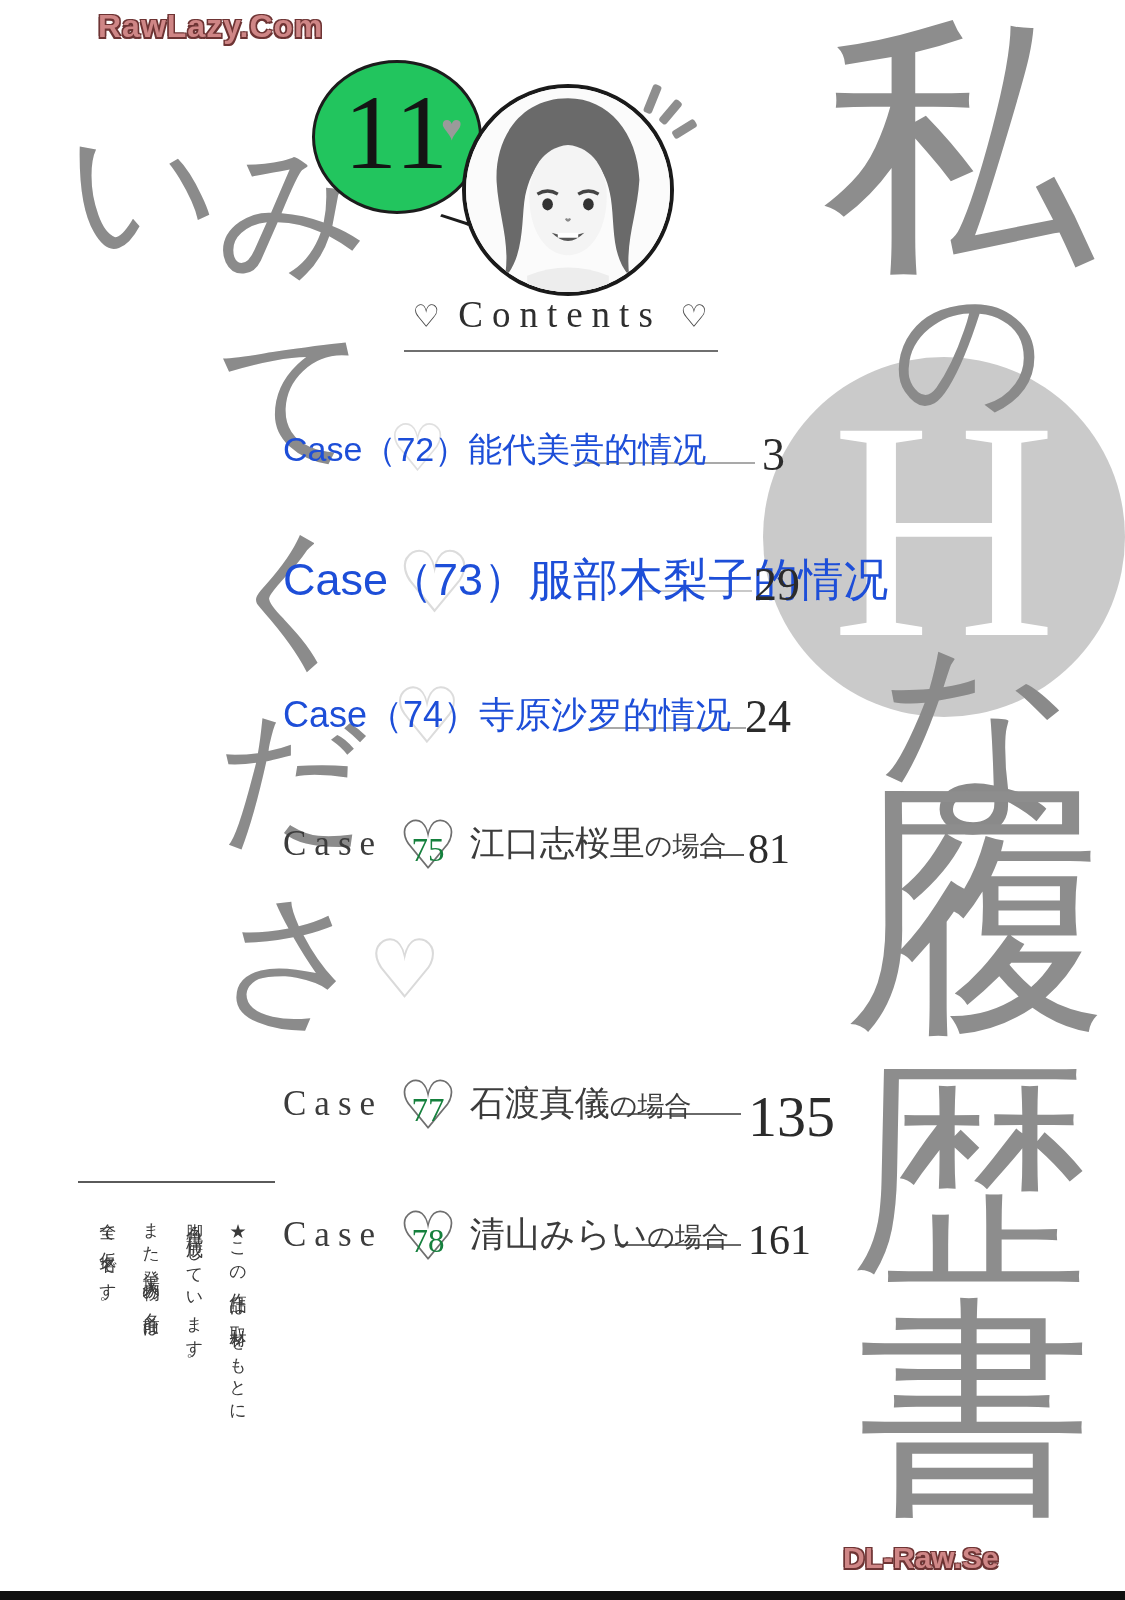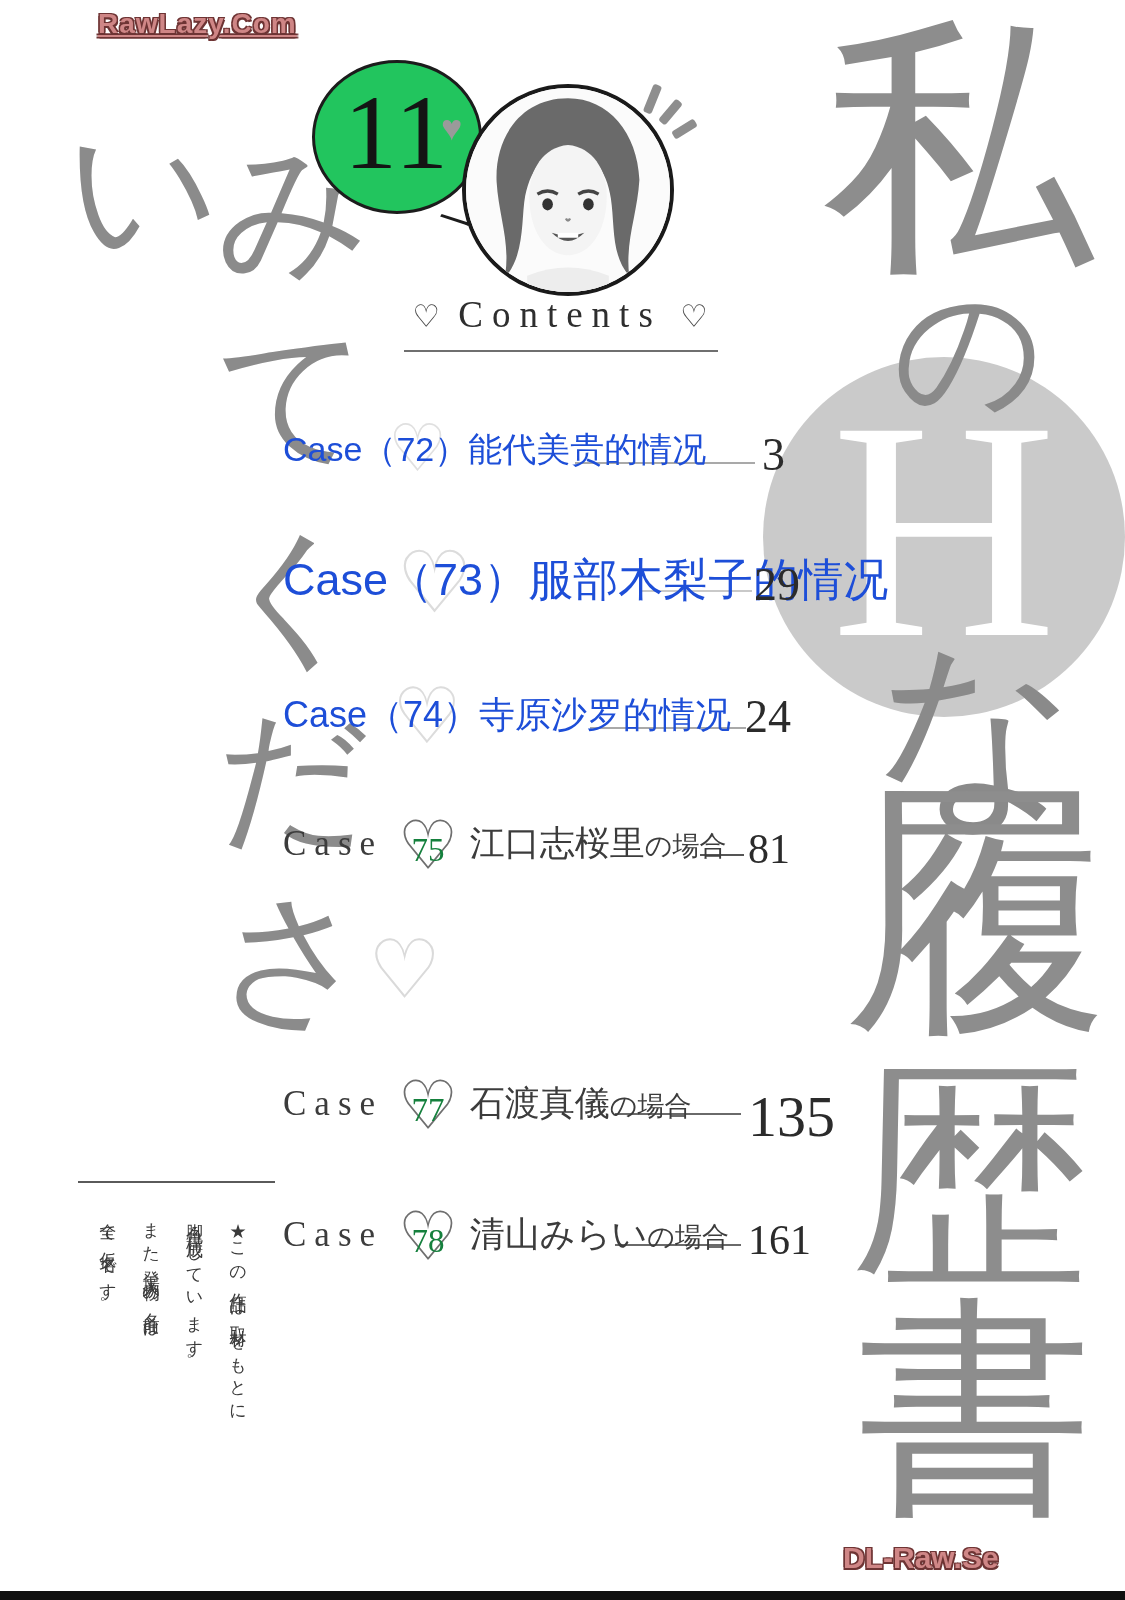--- a/index.html
+++ b/index.html
@@ -5,21 +5,21 @@
   html,body{margin:0;padding:0;background:#e9e9e9;}
   #page{position:relative;width:1125px;height:1600px;background:#ffffff;overflow:hidden;
         font-family:"Liberation Serif","DejaVu Serif",serif;}
   .serif{font-family:"Liberation Serif","DejaVu Serif",serif;}
   .sans{font-family:"Liberation Sans","DejaVu Sans",sans-serif;}
   .abs{position:absolute;}
 
   
   .wm{position:absolute;font-family:"Liberation Sans","DejaVu Sans",sans-serif;font-weight:bold;
       color:#cf8686;text-shadow:-1.5px -1.5px 0 #6e3434,1.5px -1.5px 0 #6e3434,-1.5px 1.5px 0 #6e3434,1.5px 1.5px 0 #6e3434;}
-  #wm-top{left:98px;top:8px;font-size:28px;letter-spacing:1px;text-decoration:underline;}
+  #wm-top{left:98px;top:8px;font-size:32px;letter-spacing:1px;}
   #wm-bottom{left:843px;top:1541px;font-size:30px;}
 
   
   #left-title{left:70px;top:52px;height:1060px;writing-mode:vertical-rl;text-orientation:upright;
       font-size:150px;line-height:1;letter-spacing:14px;color:#8b8b8b;}
 
   
   #bubble{left:312px;top:60px;width:164px;height:148px;border:3px solid #1c1c1c;border-radius:50%;
       background:#22c55e;z-index:2;display:flex;align-items:center;justify-content:center;}
   #bubble-num{font-size:106px;color:#141414;letter-spacing:2px;line-height:1;margin-top:-8px;}

